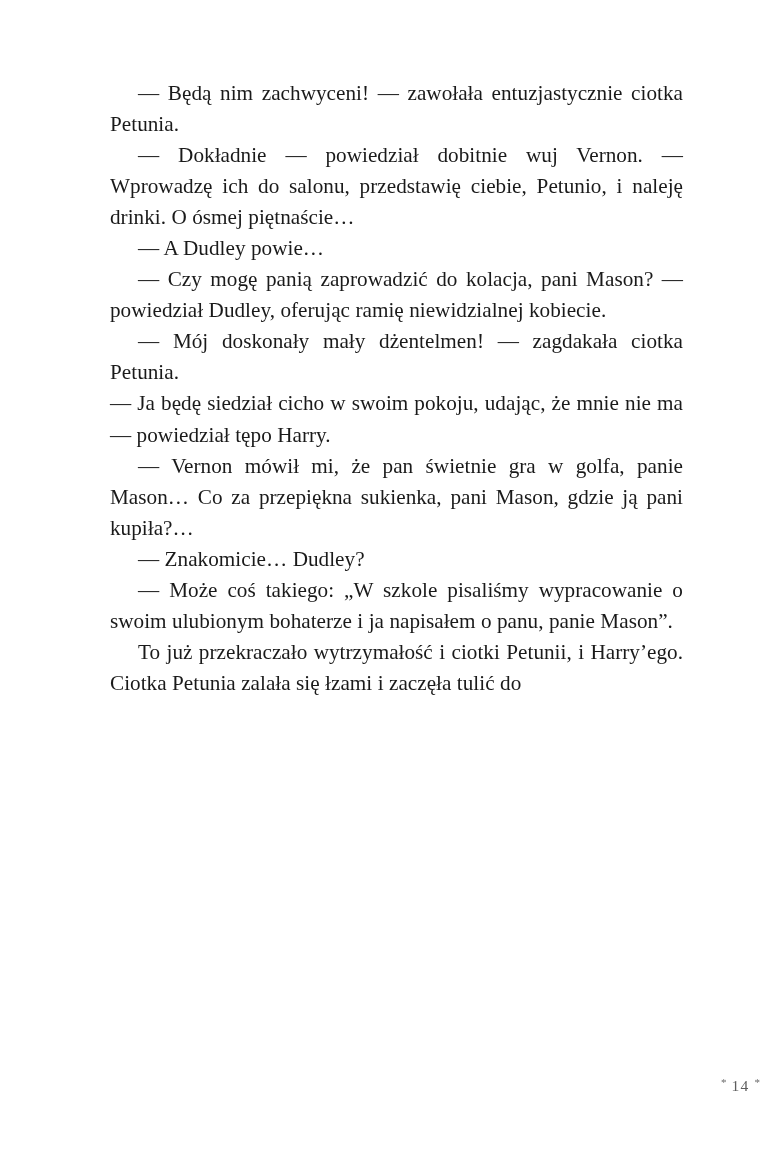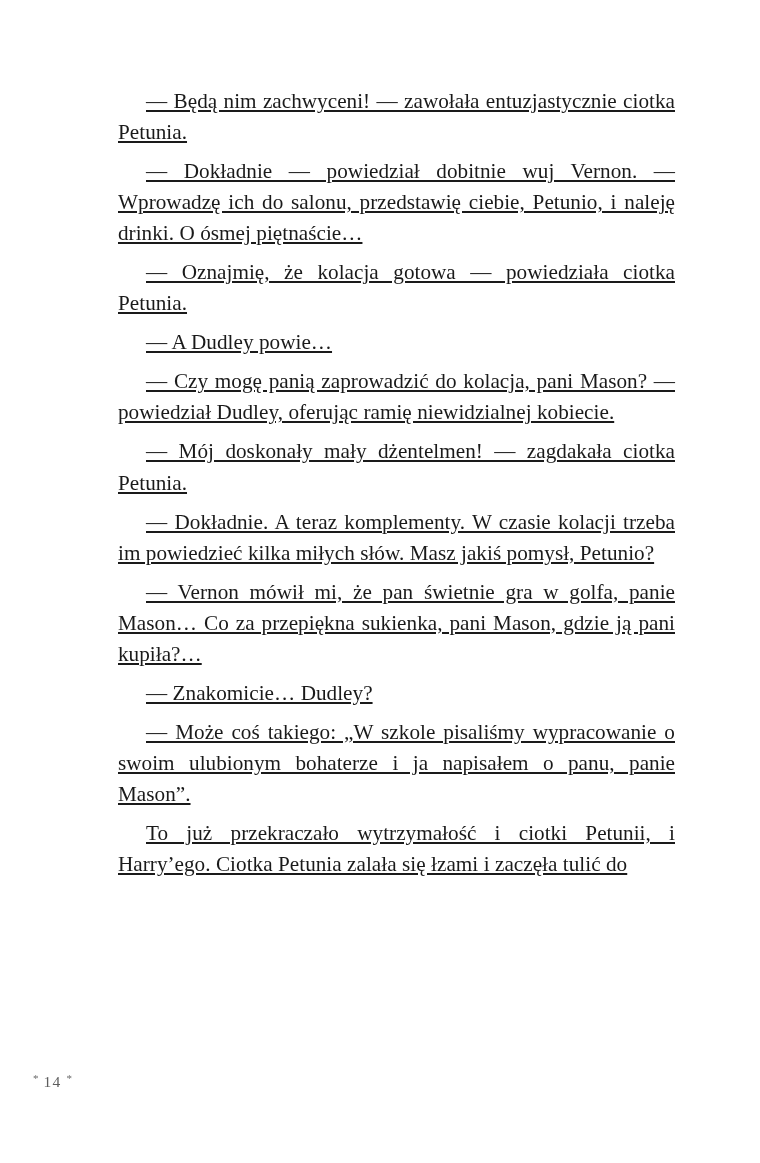--- a/index.html
+++ b/index.html
@@ -35,41 +35,40 @@
     line-height: 31.05px;
     text-align: justify;
     text-justify: inter-word;
     letter-spacing: 0.02px;
     word-spacing: 0.1px;
     -webkit-hyphens: none;
     hyphens: none;
   }
 
   .textblock p {
-    margin: 8px;
+    margin: 0;
     padding: 0;
     text-indent: 28px;
     text-align: justify;
-    text-decoration: underline;
   }
 
   
   .textblock p.noindent {
     text-indent: 0;
   }
 
   
   .folio {
     position: absolute;
     left: 0;
     right: 0;
     top: 1068px;
-    text-align: left;
+    text-align: right;
     font-size: 15.5px;
-    line-height: 21px;
+    line-height: 28px;
     color: #5d5d5d;
     letter-spacing: 1.1px;
     padding-left: 33px;
   }
   .folio .orn {
     font-size: 11px;
     vertical-align: 0.42em;
     color: #6a6a6a;
     letter-spacing: 0;
   }
@@ -81,25 +80,24 @@
   }
 </style>
 </head>
 <body style="background: rgb(255, 255, 255); color: rgb(26, 26, 26);">
 
 <div class="page">
 
   <div class="textblock" id="textblock">
       <p class="">— Będą nim zachwyceni! — zawołała entuzjastycznie ciotka Petunia.</p>
       <p class="">— Dokładnie — powiedział dobitnie wuj Vernon. — Wprowadzę ich do salonu, przedstawię ciebie, Petunio, i naleję drinki. O ósmej piętnaście…</p>
-      <p class="">— Oznajmię, że kolacja gotowa — powiedziała ciotka Petunia.</p>
       <p class="">— A Dudley powie…</p>
       <p class="">— Czy mogę panią zaprowadzić do kolacja, pani Mason? — powiedział Dudley, oferując ramię niewidzialnej kobiecie.</p>
       <p class="">— Mój doskonały mały dżentelmen! — zagdakała ciotka Petunia.</p>
-      <p class="">— Dokładnie. A teraz komplementy. W czasie kolacji trzeba im powiedzieć kilka miłych słów. Masz jakiś pomysł, Petunio?</p>
+      <p class="noindent">— Ja będę siedział cicho w swoim pokoju, udając, że mnie nie ma — powiedział tępo Harry.</p>
       <p class="">— Vernon mówił mi, że pan świetnie gra w golfa, panie Mason… Co za przepiękna sukienka, pani Mason, gdzie ją pani kupiła?…</p>
       <p class="">— Znakomicie… Dudley?</p>
       <p class="">— Może coś takiego: „W szkole pisaliśmy wypracowanie o swoim ulubionym bohaterze i ja napisałem o panu, panie Mason”.</p>
       <p class="">To już przekraczało wytrzymałość i ciotki Petunii, i Harry’ego. Ciotka Petunia zalała się łzami i zaczęła tulić do</p>
     </div>
 
   <div class="folio" style="color: rgb(93, 93, 93);">
     <span class="orn">*</span><span class="num">14</span><span class="orn">*</span>
   </div>
 

